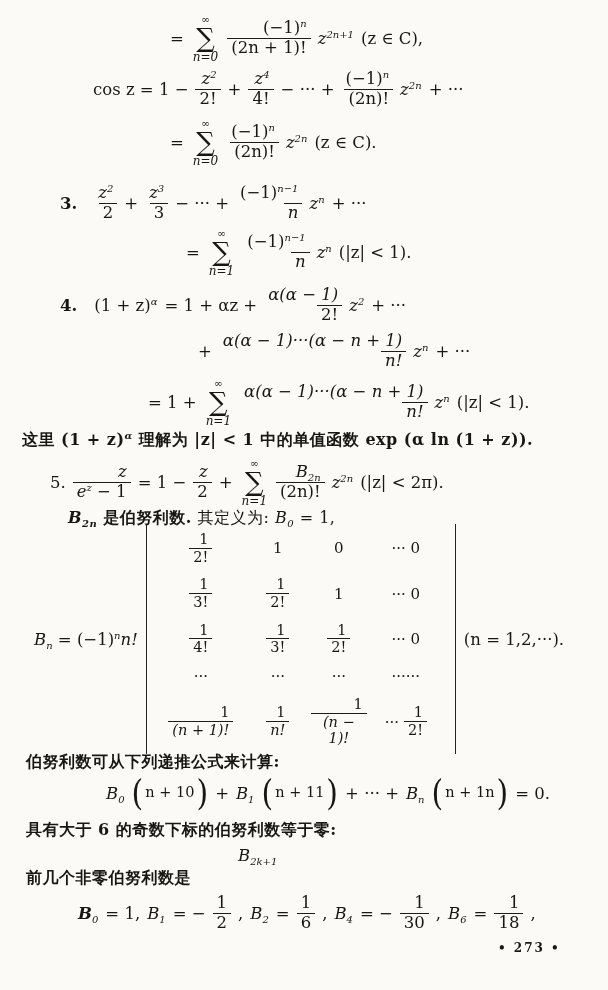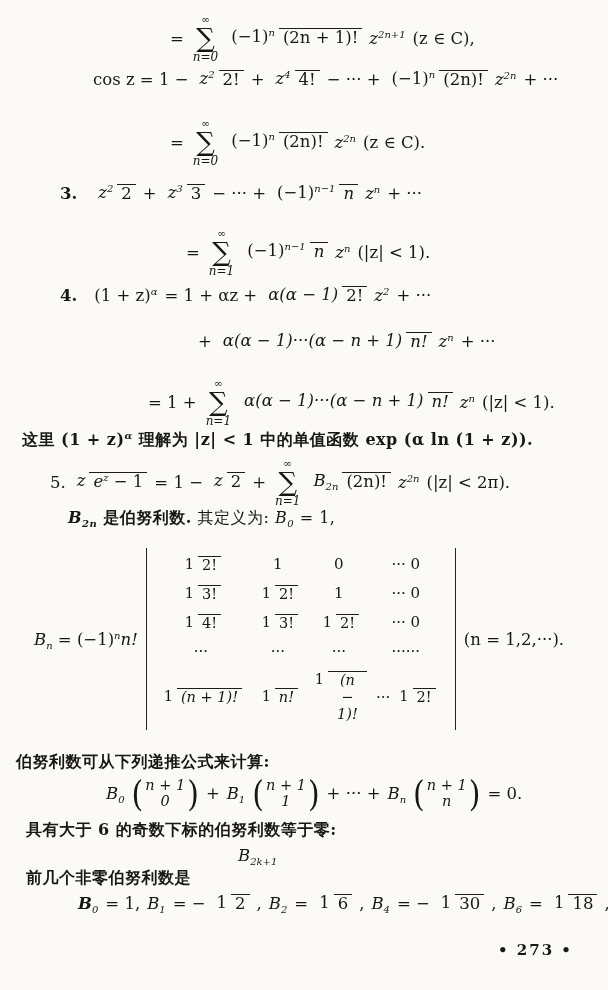--- a/index.html
+++ b/index.html
@@ -1,38 +1,38 @@
 <!DOCTYPE html>
 <html><head>
 <meta charset="utf-8">
 <style>
   *{box-sizing:border-box;margin:0;padding:0}
   html,body{width:608px;height:990px}
   body{background:#fbfaf6;font-family:"DejaVu Serif",serif;color:#181715;position:relative;overflow:hidden}
   .ml{position:absolute;display:flex;align-items:center;gap:7px;font-size:16.5px;white-space:nowrap}
   .cj{position:absolute;font-size:16px;font-weight:600;letter-spacing:.5px;white-space:nowrap}
-  .fr{display:inline-flex;flex-direction:row;align-items:flex-start;line-height:1.15}
+  .fr{display:inline-flex;flex-direction:column;align-items:flex-end;line-height:1.15}
   .fr .nm{padding:0 4px;text-align:center;display:block}
   .fr .dn{padding:0 4px;border-top:1.3px solid #1c1c1c;text-align:center;display:block}
   .sm{display:inline-flex;flex-direction:column;align-items:center;line-height:1;margin:0 2px}
   .sm .st{font-size:10.5px}
   .sm .sy{font-size:26px;line-height:1}
   .sm .sb{font-size:12px;font-style:italic}
   sup{font-size:10px;font-style:italic;line-height:0}
   sub{font-size:10px;font-style:italic;line-height:0}
   .it{font-style:italic}
   .bno{font-weight:bold;margin-right:10px}
   .det{position:absolute;display:flex;align-items:center;font-size:16.5px}
   .dg{display:grid;grid-template-columns:88px 66px 56px 78px;row-gap:11px;align-items:center;justify-items:center;border-left:1.6px solid #222;border-right:1.6px solid #222;padding:7px 10px;margin:0 8px;font-size:15px}
   .dg .fr{font-size:14.5px}
   .cell{display:inline-flex;align-items:center;gap:5px}
   .bn{display:inline-flex;align-items:center}
-  .bn .bc{display:inline-flex;flex-direction:column;align-items:center;line-height:1.1;font-size:14.5px;font-style:italic;padding:0 2px}
+  .bn .bc{display:inline-flex;flex-direction:row;align-items:flex-end;line-height:1.1;font-size:14.5px;padding:0 2px}
   .bp{font-size:30px;font-weight:400;transform:scaleY(1.15);line-height:1}
-  .pg{position:absolute;font-weight:bold;font-size:15px;letter-spacing:2px}
+  .pg{position:absolute;font-weight:bold;font-size:12px;letter-spacing:2px}
 </style>
 </head>
 <body>
 
 <div class="ml" style="top:14px;left:170px">
   <span>=</span>
   <span class="sm">
     <span class="st">∞</span>
     <span class="sy">∑</span>
     <span class="sb">n=0</span>
@@ -242,21 +242,21 @@
         <span>···</span>
         <span class="fr">
           <span class="nm">1</span>
           <span class="dn">2!</span>
         </span>
       </span>
   </div>
   <span>(n = 1,2,···).</span>
 </div>
 
-<div class="cj" style="top:752px;left:16px">伯努利数可从下列递推公式来计算:</div>
+<div class="cj" style="top:752px;left:26px">伯努利数可从下列递推公式来计算:</div>
 
 <div class="ml" style="top:778px;left:106px">
   <span class="pw"><span class="it">B</span><sub>0</sub></span>
   <span class="bn">
       <span class="bp">(</span>
       <span class="bc">
         <span>n + 1</span>
         <span>0</span>
       </span>
       <span class="bp">)</span>

